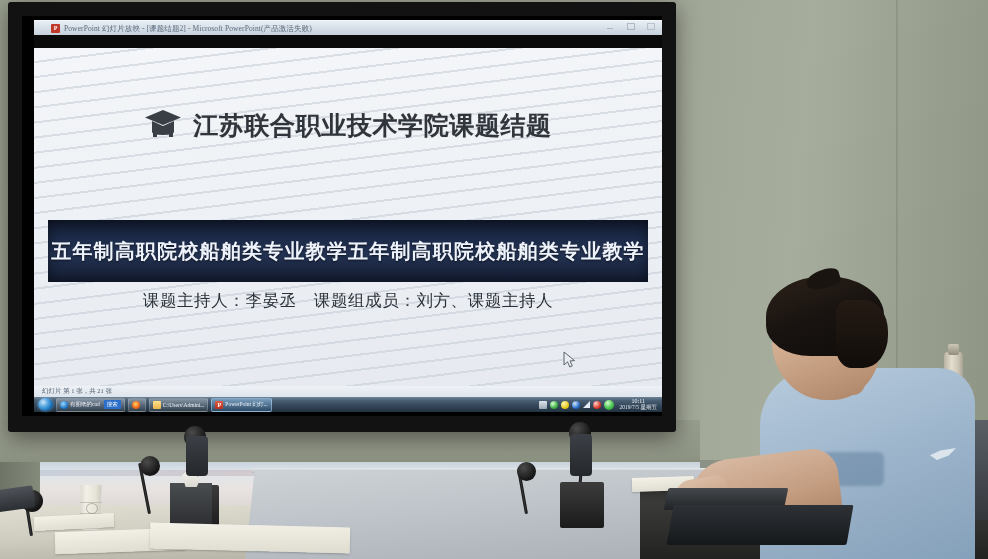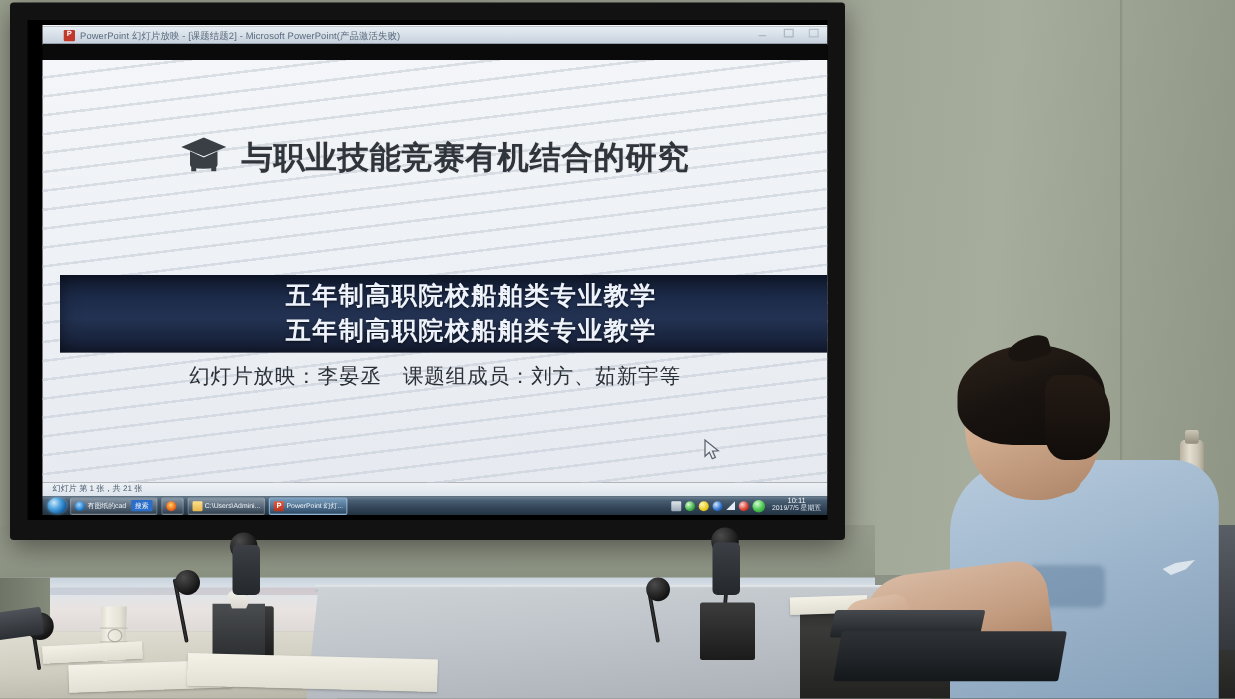--- a/index.html
+++ b/index.html
@@ -54,21 +54,21 @@
     background:#121212;
     border-radius:3px;
     box-shadow:0 6px 22px rgba(0,0,0,.45);
   }
   #tv-inner{
     position:absolute;left:14px;top:14px;width:640px;height:400px;
     background:#000;overflow:hidden;
   }
 
   
-  #ppt-window{position:absolute;left:12px;top:4px;width:572px;height:392px;}
+  #ppt-window{position:absolute;left:12px;top:4px;width:572px;height:392px;font-family:Liberation Serif, serif;}
   #titlebar{
     position:absolute;left:0;top:0;width:628px;height:15px;
     background:linear-gradient(180deg,#e8eef4,#d4dde6 55%,#c3cedb);
     display:flex;align-items:center;
     border-top:1px solid #f3f7fa;
   }
   .ppt-logo{
     width:9px;height:9px;margin-left:17px;margin-right:4px;flex:0 0 auto;
     background:#c0392b;color:#fff;font-size:6px;line-height:9px;text-align:center;
     font-weight:bold;border-radius:1px;
@@ -106,21 +106,21 @@
   }
   #cap-icon{flex:0 0 auto;}
   #slide-title{
     font-size:25px;font-weight:bold;color:#30353c;letter-spacing:.6px;
     text-shadow:0 0 1px rgba(0,0,0,.2);
   }
   #banner{
     position:absolute;left:14px;top:172px;width:600px;height:62px;
     background:linear-gradient(180deg,#111a2e 0%,#1d2b4a 30%,#233252 55%,#141d33 100%);
     box-shadow:inset 0 0 14px rgba(0,0,0,.5);
-    display:flex;flex-direction:column;align-items:center;justify-content:center;padding-left:29px;
+    display:flex;flex-direction:row;align-items:center;justify-content:center;
   }
   .banner-line{
     font-size:20px;font-weight:bold;color:#eef3fb;line-height:1.42;
     letter-spacing:1.2px;text-shadow:0 1px 2px rgba(0,0,0,.6);
   }
   #presenters{
     position:absolute;left:0;top:242px;width:100%;text-align:center;
     font-size:16.5px;color:#2b3138;letter-spacing:.6px;
   }
   #cursor{position:absolute;left:529px;top:303px;}
@@ -369,29 +369,29 @@
 
           <div id="slide-header">
             <span id="cap-icon">
               <svg width="38" height="30" viewBox="0 0 38 30">
                 <path d="M19 2 L37 9.5 L19 17 L1 9.5 Z" fill="#3a3f46"></path>
                 <path d="M8 13 L8 24 Q8 27 19 27 Q30 27 30 24 L30 13 L19 18 Z" fill="#3a3f46"></path>
                 <rect x="9" y="25" width="4" height="4" fill="#3a3f46"></rect>
                 <rect x="25" y="25" width="4" height="4" fill="#3a3f46"></rect>
               </svg>
             </span>
-            <span id="slide-title">与职业技能竞赛有机结合的研究</span>
+            <span id="slide-title">江苏联合职业技术学院课题结题</span>
           </div>
 
           <div id="banner">
             <div class="banner-line">五年制高职院校船舶类专业教学</div>
             <div class="banner-line">五年制高职院校船舶类专业教学</div>
           </div>
 
-          <div id="presenters">幻灯片放映：李晏丞　课题组成员：刘方、茹新宇等</div>
+          <div id="presenters">课题主持人：李晏丞　课题组成员：刘方、课题主持人</div>
 
           <span id="cursor">
             <svg width="13" height="18" viewBox="0 0 13 18">
               <path d="M1 1 L1 14 L4.5 10.8 L6.8 16 L9.3 14.9 L7 9.9 L11.6 9.6 Z" fill="#e9edf2" stroke="#5b636d" stroke-width="1"></path>
             </svg>
           </span>
         </div>
 
         <div id="statusbar">
           <span id="status-text">幻灯片 第 1 张，共 21 张</span>

